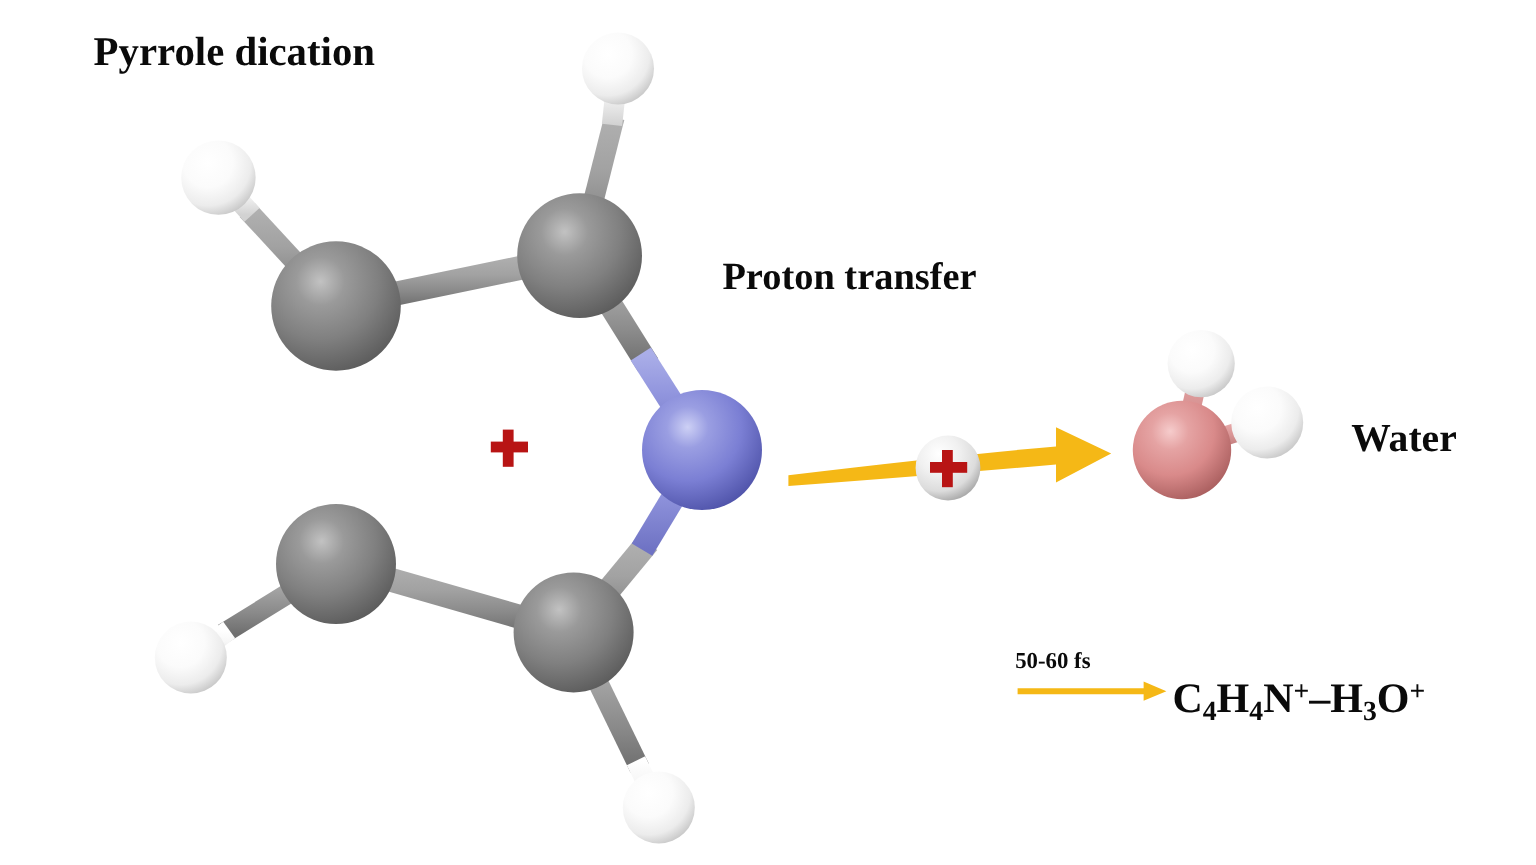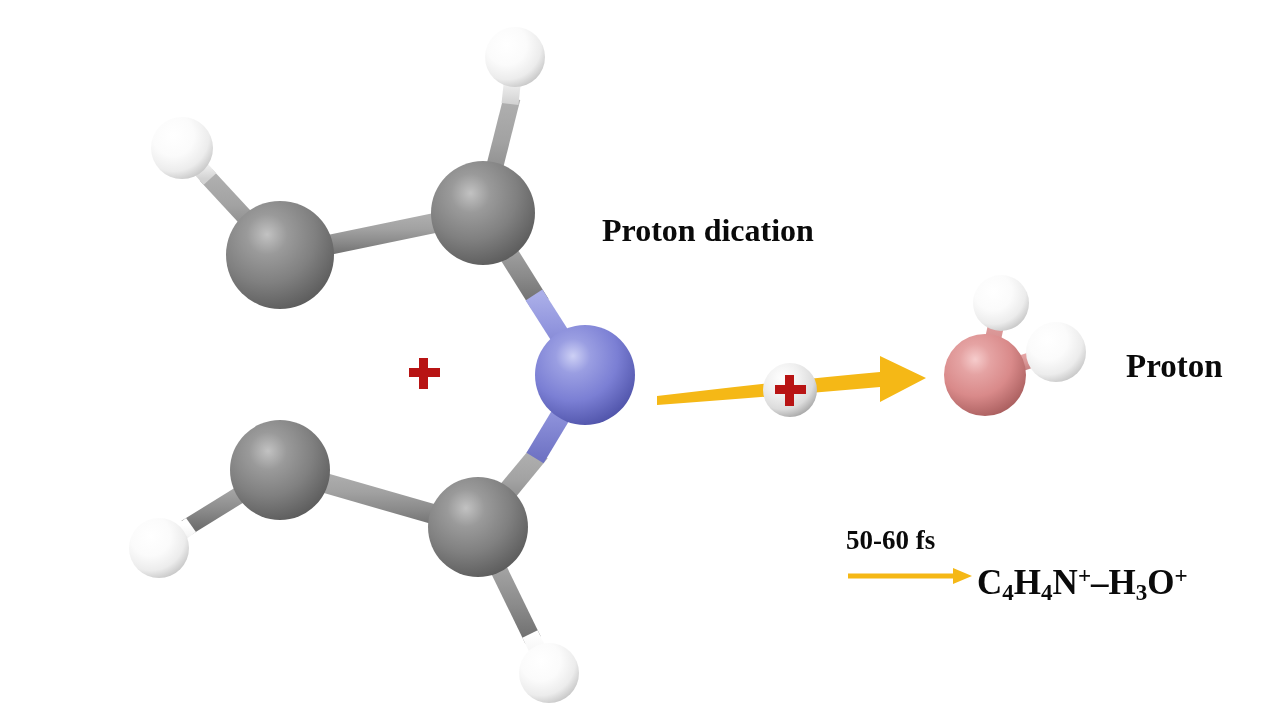--- a/index.html
+++ b/index.html
@@ -28,21 +28,21 @@
   .eq{
     position:absolute;
     font-family:"Liberation Serif", serif;
     font-weight:bold;
     color:#0a0a0a;
     white-space:nowrap;
     line-height:1;
   }
   #eq-left{left:576px;top:548px;font-size:35px;}
   #eq-right{left:977px;top:548px;font-size:35px;margin-top:16px;}
-  #eq-time{left:846px;top:527px;font-size:27px;}
+  #eq-time{left:846px;top:542px;font-size:19px;}
   .eq sub{font-size:0.66em;vertical-align:-0.28em;font-weight:bold;}
   .eq sup{font-size:0.66em;vertical-align:0.46em;font-weight:bold;}
 </style>
 </head>
 <body>
 
 <div id="stage">
 
   <svg class="scene" viewBox="0 0 1280 721">
     <defs>
@@ -173,19 +173,20 @@
       <circle cx="1001" cy="303" r="28" fill="url(#gH)"></circle>
       <circle cx="1056" cy="352" r="30" fill="url(#gH)"></circle>
     </g>
 
     <g>
       <line x1="848" y1="576" x2="957" y2="576" stroke="#f5b816" stroke-width="5"></line>
       <path d="M 953 568 L 972 576 L 953 584 Z" fill="#f5b816"></path>
     </g>
   </svg>
 
-  <div class="label" id="lbl-proton">Proton dication</div>
-  <div class="label" id="lbl-water">Proton</div>
+  <div class="label" id="lbl-pyrrole">Pyrrole dication</div>
+  <div class="label" id="lbl-proton">Proton transfer</div>
+  <div class="label" id="lbl-water">Water</div>
 
   <div class="eq" id="eq-time">50-60 fs</div>
   <div class="eq" id="eq-right">C<sub>4</sub>H<sub>4</sub>N<sup>+</sup>–H<sub>3</sub>O<sup>+</sup></div>
 
 </div>
 
 </body></html>

